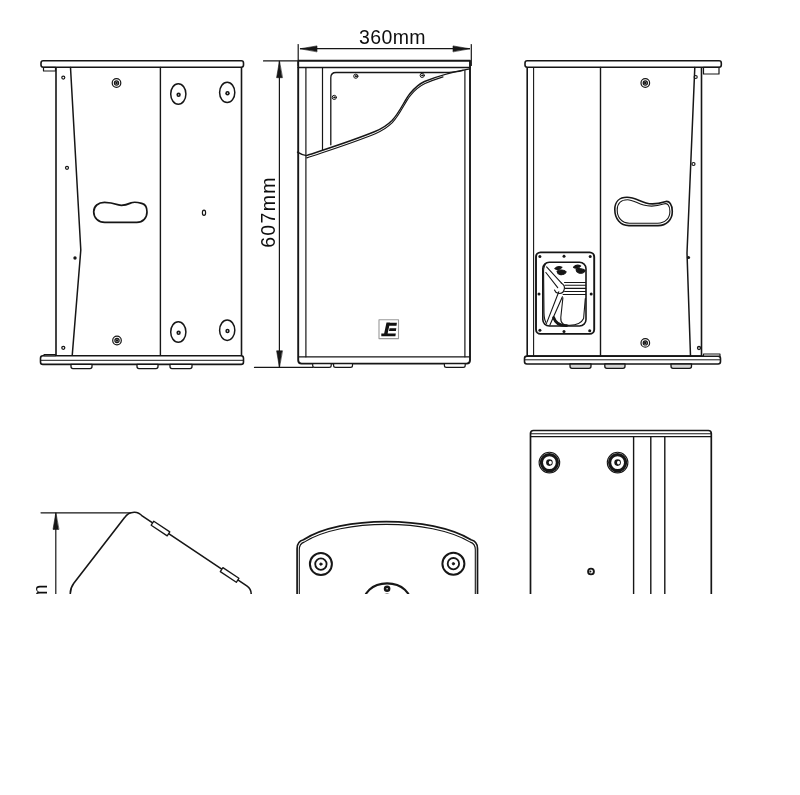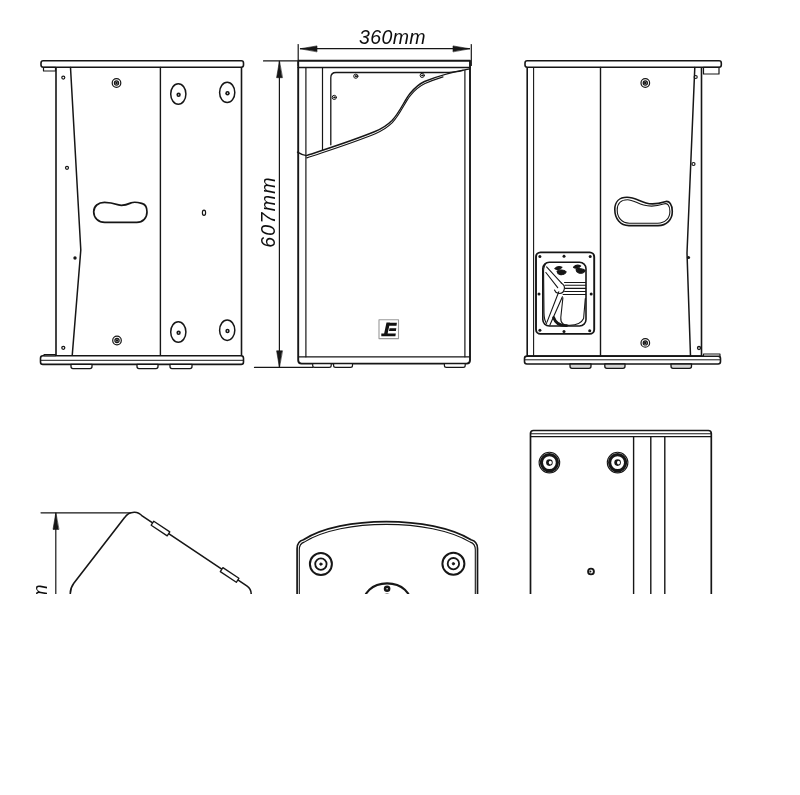--- a/index.html
+++ b/index.html
@@ -1,16 +1,16 @@
 <!DOCTYPE html>
 <html><head>
 <meta charset="utf-8">
 <style>
   html,body{margin:0;padding:0;background:#ffffff;-webkit-font-smoothing:antialiased;}
-  .page{width:800px;height:594px;position:relative;background:#fff;overflow:hidden;font-style:italic;}
+  .page{width:800px;height:594px;position:relative;background:#fff;overflow:hidden;}
   svg{position:absolute;top:0;left:0;transform:translateZ(0);}
   text{font-family:"Liberation Sans", sans-serif;fill:#0e0e0e;}
 </style>
 </head>
 <body>
 <div class="page">
 <svg width="800" height="795" viewBox="0 0 800 795" fill="none" stroke-linecap="round" stroke-linejoin="round">
 
 <g id="leftview" stroke="#161616">
 

